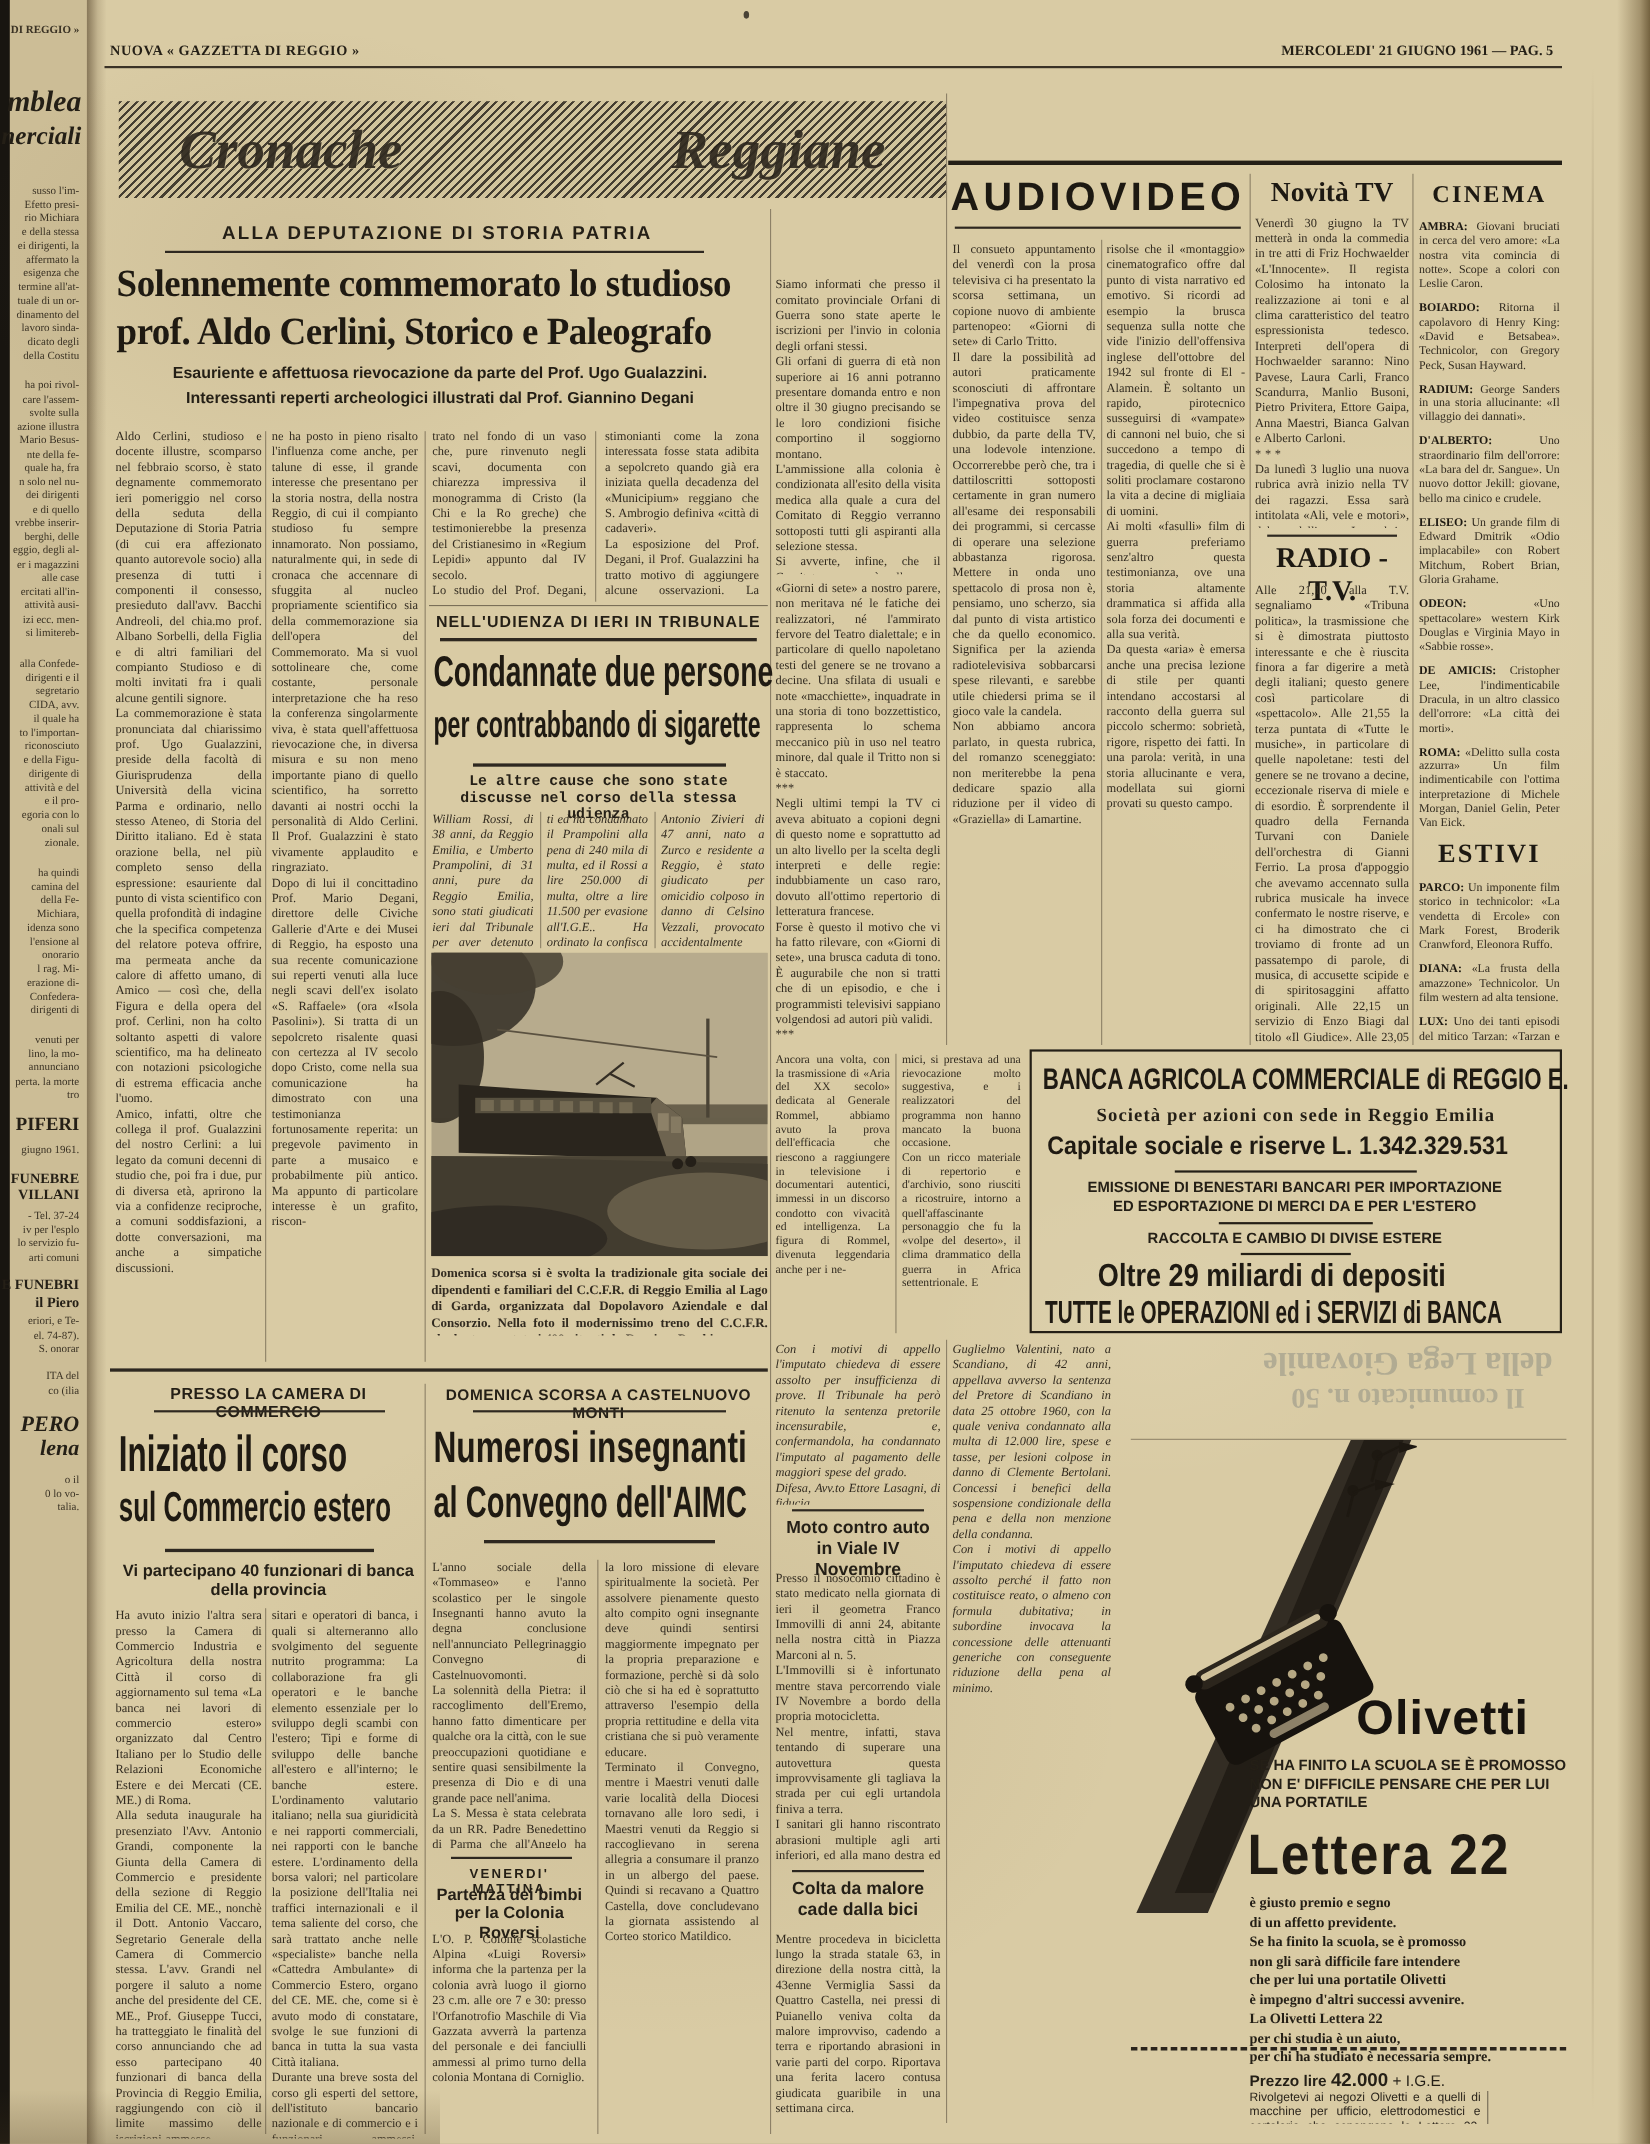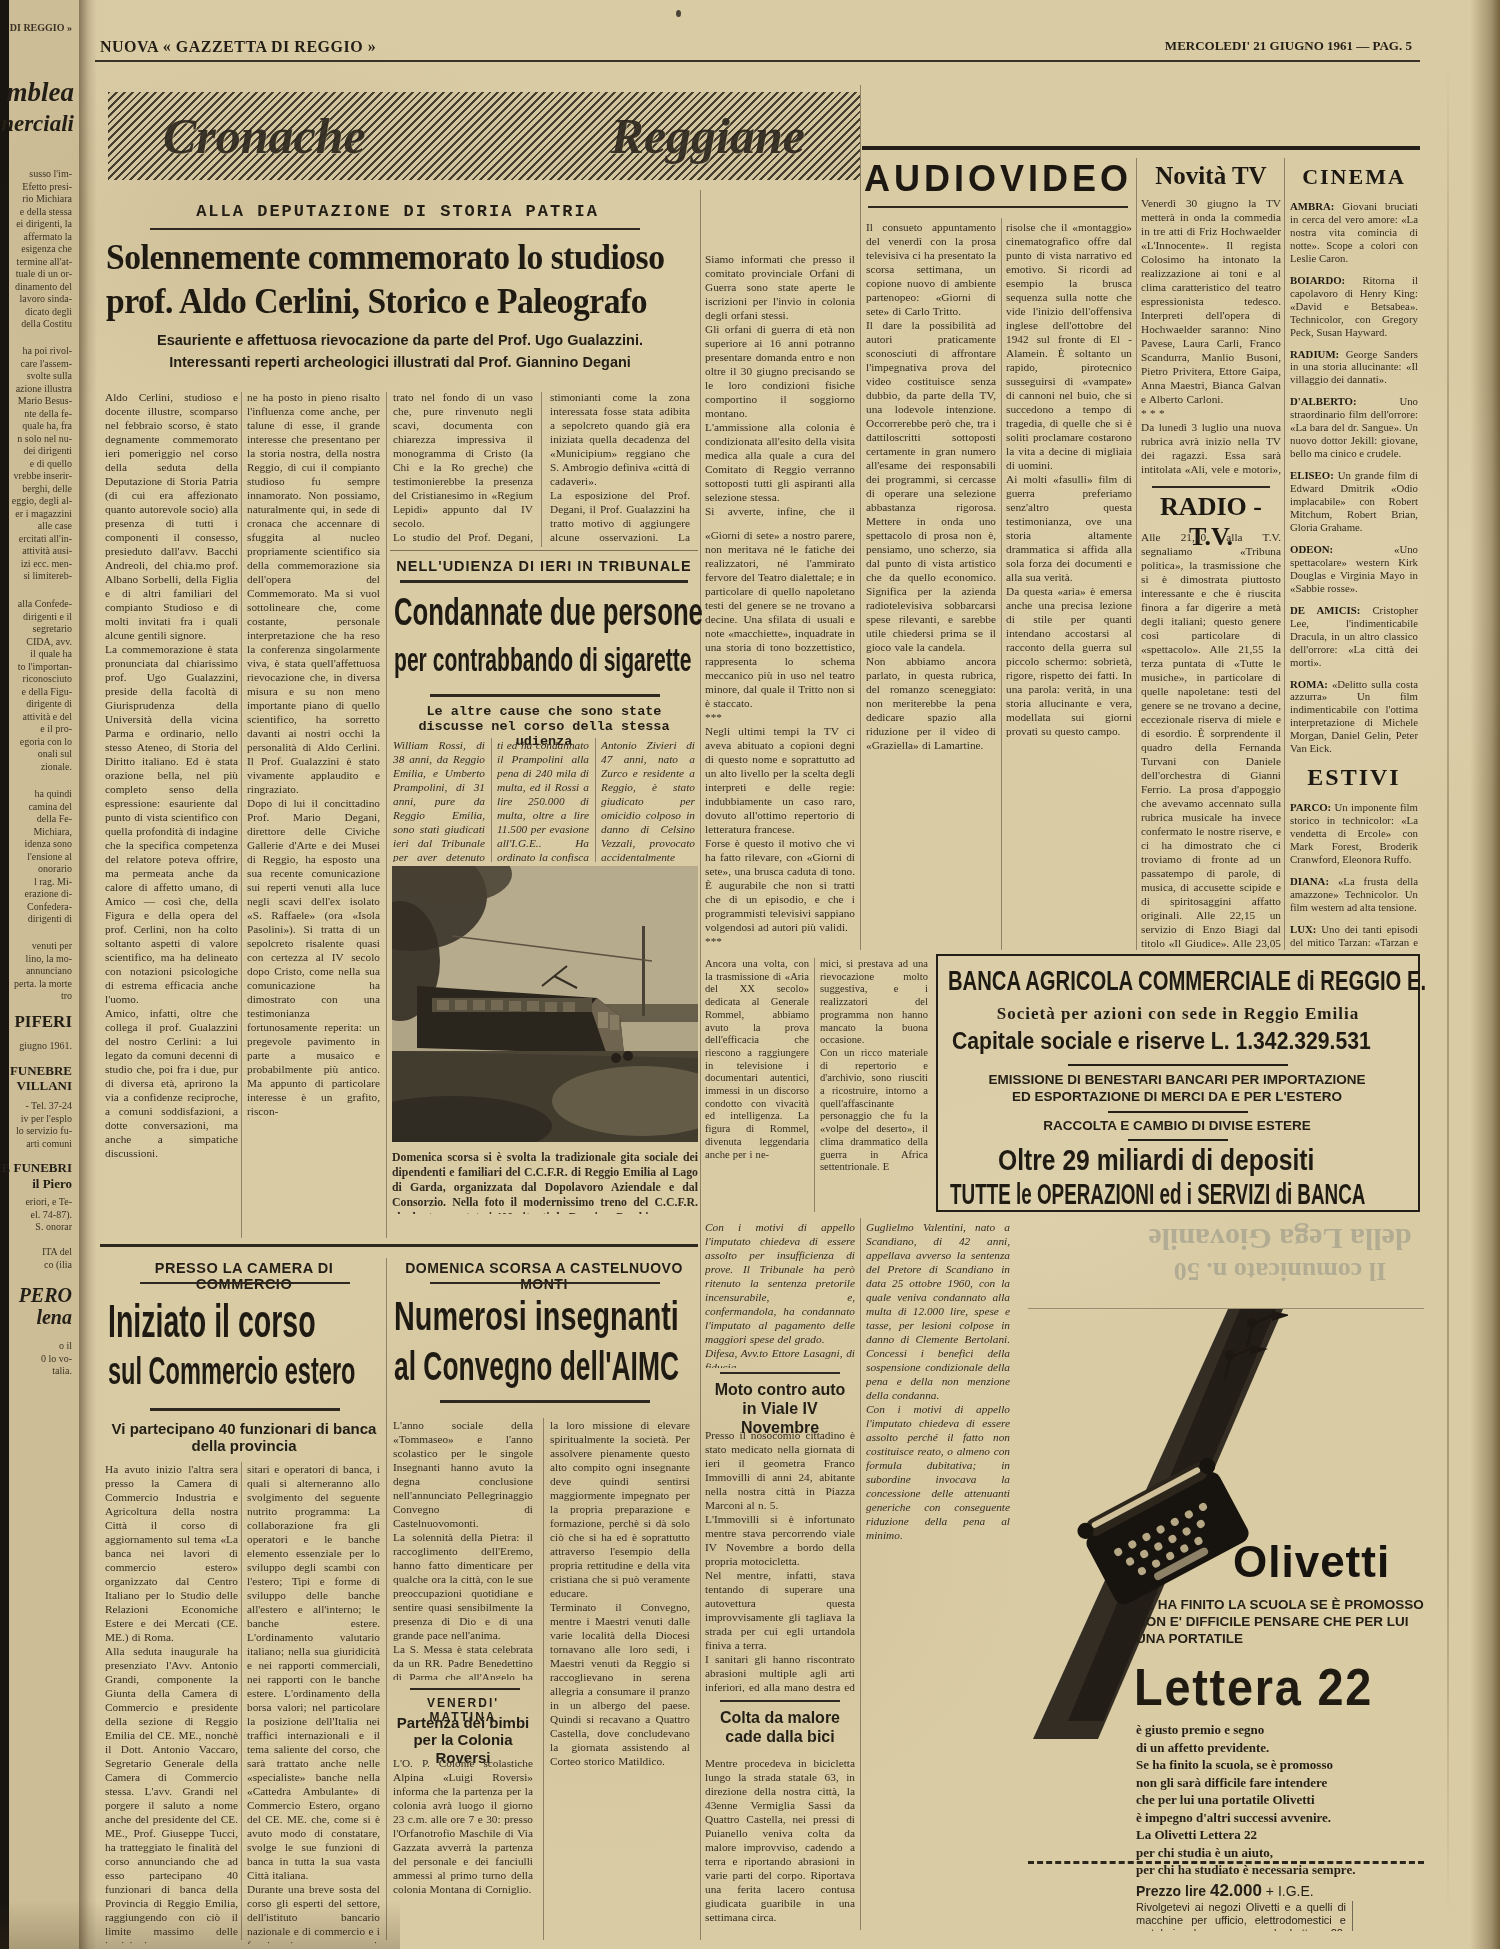--- a/index.html
+++ b/index.html
@@ -4,21 +4,21 @@
 <style>
   html,body{margin:0;padding:0;background:#8a7a5e;}
   #stage{position:relative;width:1500px;height:1949px;overflow:hidden;
          background:#d9cba4;font-family:"Liberation Serif", serif;color:#2b251c;}
   .abs{position:absolute;}
   .body{font-size:11.3px;line-height:1.24;text-align:justify;white-space:pre-line;
         overflow:hidden;hyphens:auto;word-spacing:0.5px;color:#322b20;}
   .small{font-size:10.6px;line-height:1.2;}
   .vrule{width:1px;background:rgba(66,56,42,.5);}
   .hrule{height:2px;background:#3a3226;}
-  .kick{font-family:Liberation Mono, monospace;font-weight:bold;letter-spacing:2px;
+  .kick{font-family:Liberation Sans, sans-serif;font-weight:bold;letter-spacing:2px;
         text-align:center;color:#241f16;}
   .headline{font-family:"Liberation Serif",serif;font-weight:bold;color:#1f1a12;
             white-space:nowrap;transform-origin:left top;}
   .sans{font-family:"Liberation Sans",sans-serif;}
   .subhead{font-family:"Liberation Sans",sans-serif;font-weight:bold;text-align:center;color:#241f16;}
   .frag{font-size:10px;line-height:1.25;text-align:right;white-space:pre-line;color:#3a3224;overflow:hidden;}
   .fragbold{font-weight:bold;text-align:right;white-space:pre-line;color:#241f16;font-family:"Liberation Serif",serif;}
   .listing{margin:0 0 9px 0;font-size:10.8px;line-height:1.2;text-align:justify;color:#322b20;}
   .listing b{color:#1f1a12;}
   .paper-mottle{pointer-events:none;background:
@@ -122,21 +122,21 @@
 el.   74-87).
 S.   onorar</div>
   <div class="abs frag" style="left:0;top:1246px;width:72px;height:28px;">ITA   del
 co   (ilia</div>
   <div class="abs fragbold" style="left:0;top:1284px;width:72px;font-size:20px;line-height:1.1;font-style:italic;">PERO
 lena</div>
   <div class="abs frag" style="left:0;top:1340px;width:72px;height:42px;">o   il
 0  lo  vo-
 talia.</div>
 
-  <div class="abs" style="left:100px;top:38px;font-weight:bold;font-size:16px;letter-spacing:.5px;color:#241f16;">NUOVA « GAZZETTA DI REGGIO »</div>
+  <div class="abs" style="left:100px;top:38px;font-weight:bold;font-size:13px;letter-spacing:.5px;color:#241f16;">NUOVA « GAZZETTA DI REGGIO »</div>
   <div class="abs" style="left:1040px;top:38px;width:372px;text-align:right;font-weight:bold;font-size:13px;color:#241f16;">MERCOLEDI' 21 GIUGNO 1961 — PAG. 5</div>
   <div class="abs hrule" style="left:95px;top:60px;width:1325px;"></div>
 
   <div class="abs hatch" style="left:108px;top:92px;width:752px;height:88px;display:flex;align-items:center;justify-content:space-between;padding:0 55px;box-sizing:border-box;">
     <span style="font:bold italic 50px 'Liberation Serif',serif;color:rgba(38,32,24,.88);text-shadow:1px 1px 0 rgba(214,199,160,.5);">Cronache</span>
     <span style="font:bold italic 50px 'Liberation Serif',serif;color:rgba(38,32,24,.88);text-shadow:1px 1px 0 rgba(214,199,160,.5);">Reggiane</span>
   </div>
 
   <div class="abs kick" style="left:130px;top:202px;width:535px;font-size:17px;">ALLA DEPUTAZIONE DI STORIA PATRIA</div>
   <div class="abs" style="left:150px;top:228px;width:490px;height:2px;background:#2e2820;"></div>

